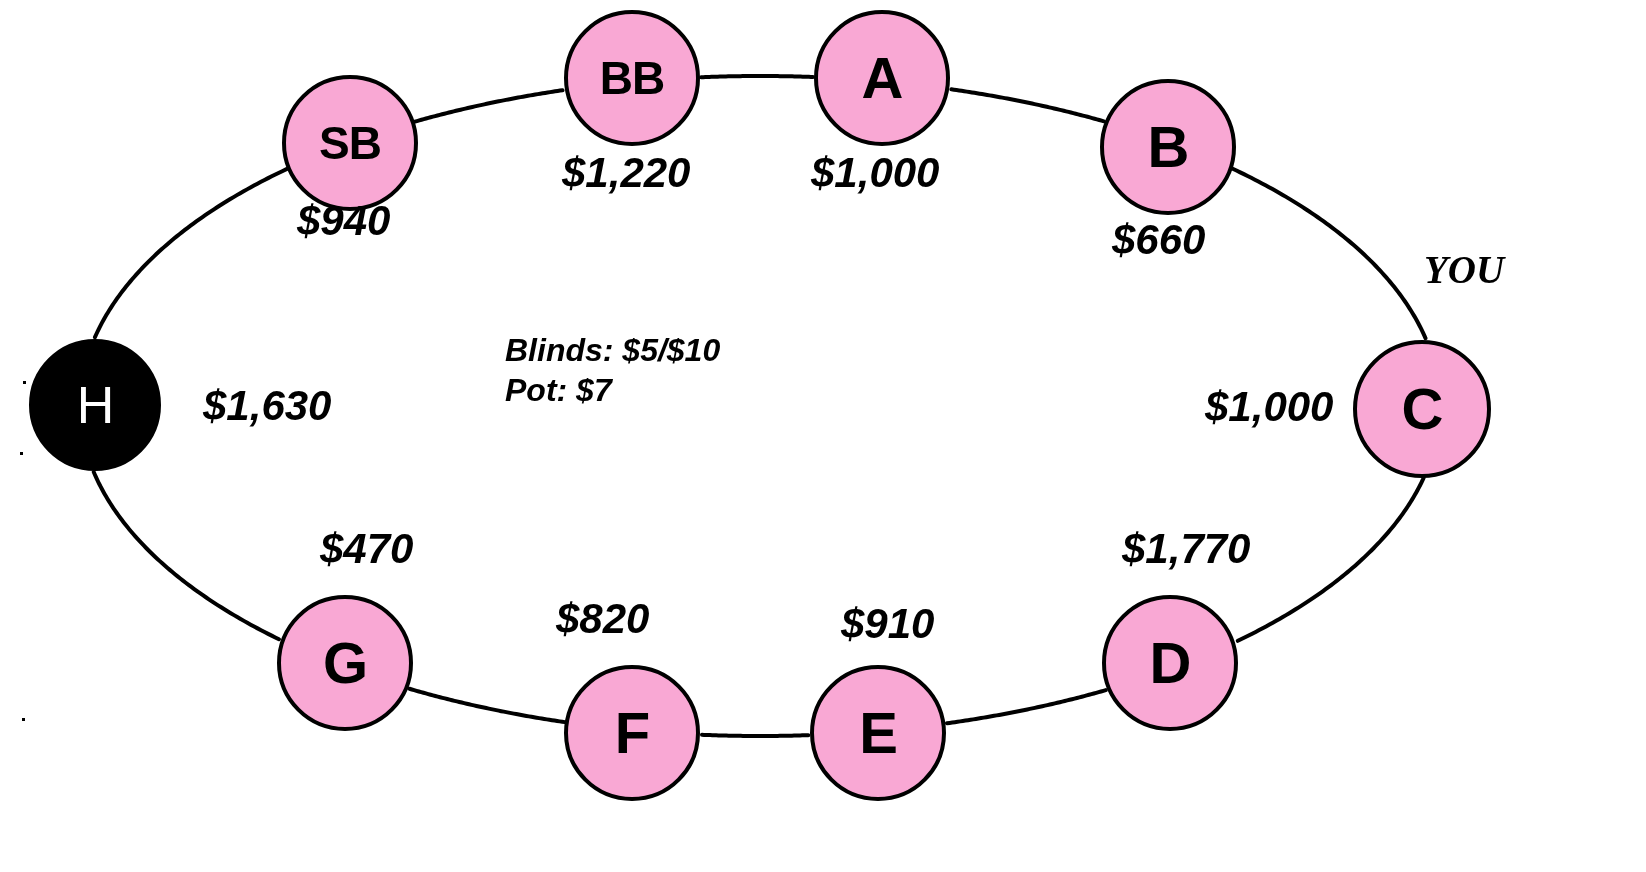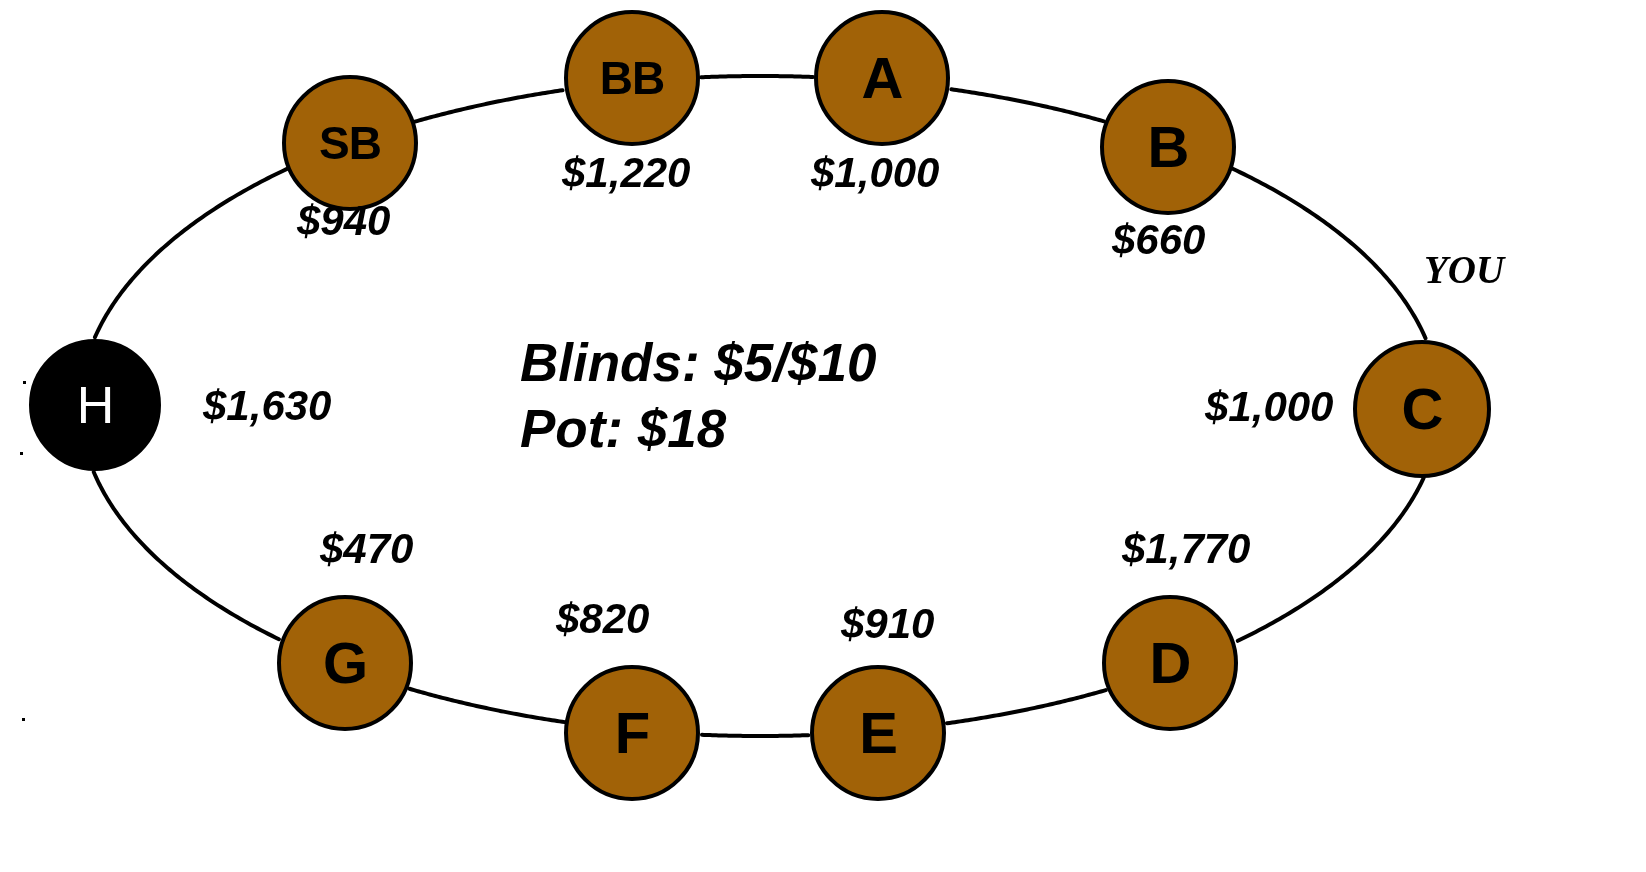--- a/index.html
+++ b/index.html
@@ -21,21 +21,21 @@
     position: absolute;
     left: 0;
     top: 0;
     width: 1646px;
     height: 872px;
   }
   .node {
     position: absolute;
     border: 4px solid #000000;
     border-radius: 50%;
-    background: #a16207;
+    background: #f9a8d4;
     box-sizing: border-box;
     display: flex;
     align-items: center;
     justify-content: center;
     z-index: 3;
   }
   .node.dealer {
     background: #000000;
     border-color: #000000;
   }
@@ -68,27 +68,26 @@
     z-index: 4;
     user-select: none;
   }
   .center-info {
     position: absolute;
     left: 505px;
     top: 330px;
     font-family: "Liberation Sans", sans-serif;
     font-weight: bold;
     font-style: italic;
-    font-size: 53px;
+    font-size: 32px;
     line-height: 1.25;
     color: #000000;
     white-space: nowrap;
     z-index: 4;
     user-select: none;
-    margin-left: 15px;
   }
   .you-marker {
     position: absolute;
     left: 1424px;
     top: 250px;
     font-family: "Liberation Serif", serif;
     font-weight: bold;
     font-style: italic;
     font-size: 39px;
     line-height: 1;
@@ -169,18 +168,18 @@
       <div class="stack-label" style="left: 1112px; top: 219px;">$660</div>
       <div class="stack-label" style="left: 1205px; top: 386px;">$1,000</div>
       <div class="stack-label" style="left: 1122px; top: 528px;">$1,770</div>
       <div class="stack-label" style="left: 841px; top: 603px;">$910</div>
       <div class="stack-label" style="left: 556px; top: 598px;">$820</div>
       <div class="stack-label" style="left: 320px; top: 528px;">$470</div>
     </div>
 
   <div class="center-info">
     <div>Blinds: $5/$10</div>
-    <div>Pot: $18</div>
+    <div>Pot: $7</div>
   </div>
 
   <div class="you-marker">YOU</div>
 
 </div>
 
 </body></html>

